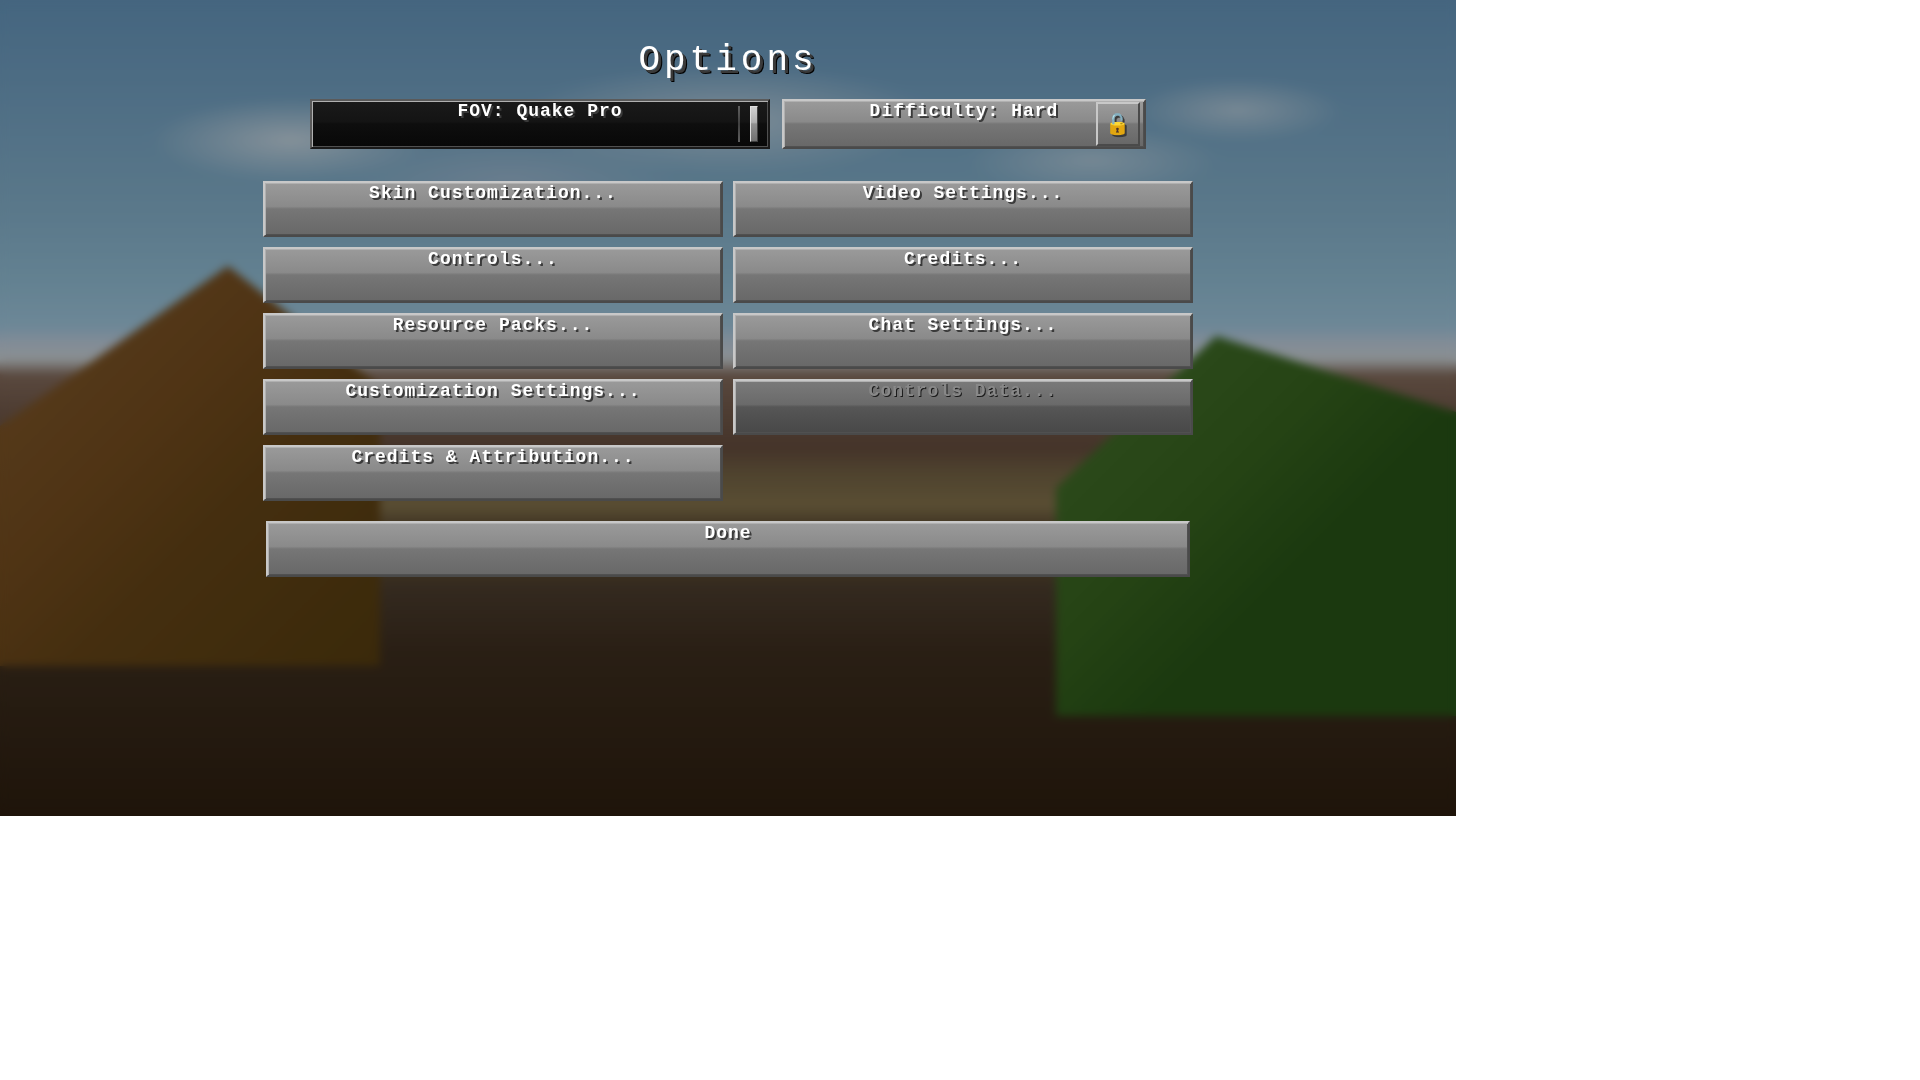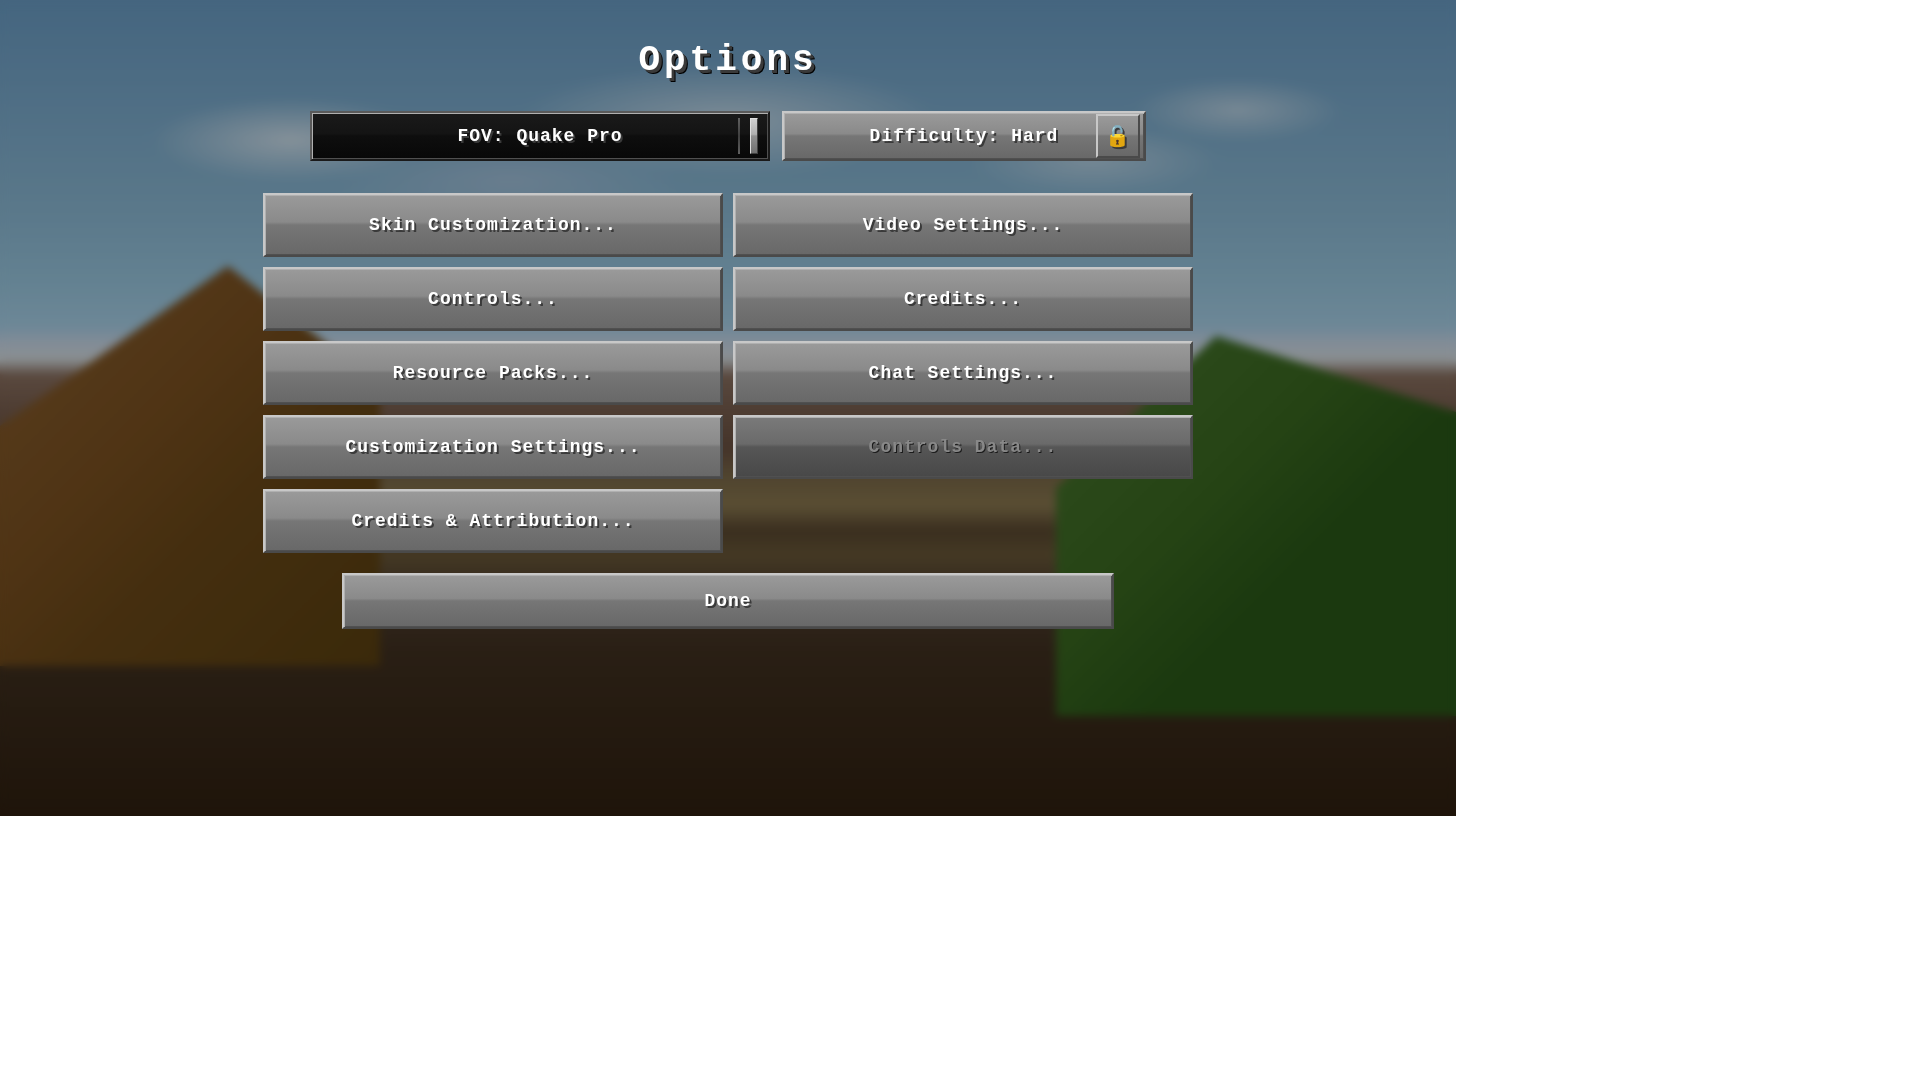--- a/index.html
+++ b/index.html
@@ -99,30 +99,30 @@
       flex-direction: column;
       align-items: center;
       justify-content: flex-start;
       padding-top: 40px;
     }
 
     .options-title {
       color: #ffffff;
       font-size: 36px;
       font-family: 'Courier New', monospace;
-      font-weight: bold;
+      font-weight: normal;
       letter-spacing: 4px;
       text-shadow: 3px 3px 0 #3a3a3a, 4px 4px 0 #000000;
-      margin-bottom: 30px;
+      margin-bottom: 18px;
     }
 
     
     .mc-button {
       display: flex;
-      align-items: center;
+      align-items: flex-start;
       justify-content: center;
       cursor: pointer;
       font-family: 'Courier New', monospace;
       font-size: 18px;
       font-weight: bold;
       letter-spacing: 1px;
       color: #ffffff;
       text-shadow: 2px 2px 0 #3a3a3a;
       border: none;
       outline: none;
@@ -197,33 +197,33 @@
 
     
     .button-grid {
       display: grid;
       grid-template-columns: 460px 460px;
       gap: 10px;
       margin-top: 20px;
     }
 
     .grid-button {
-      height: 64px;
+      height: 56px;
     }
 
     
     .disabled-button {
       color: #888888;
       text-shadow: 1px 1px 0 #1a1a1a;
       background: linear-gradient(180deg, #7a7a7a 0%, #6a6a6a 45%, #565656 50%, #484848 100%);
     }
 
     
     .done-button {
-      width: 772px;
+      width: 924px;
       height: 56px;
       margin-top: 20px;
     }
 
     
     .fov-separator {
       position: absolute;
       right: 28px;
       top: 5px;
       bottom: 5px;

